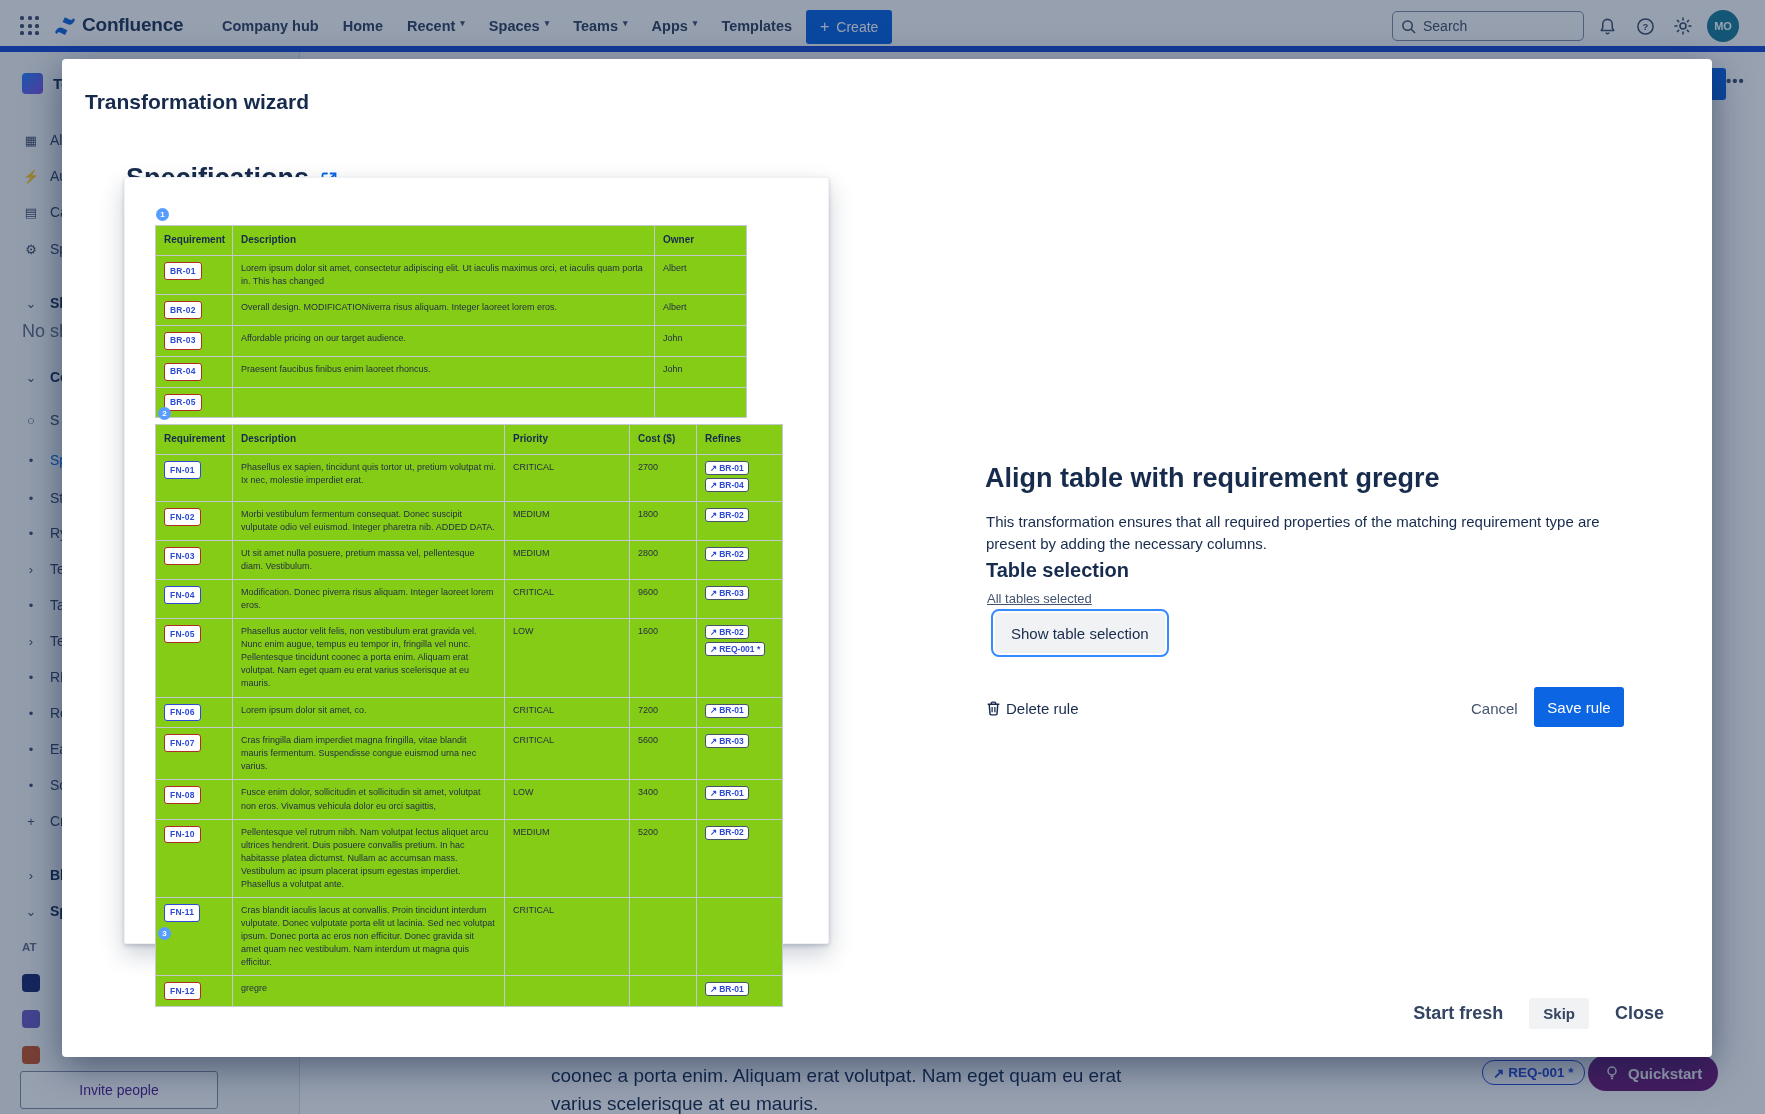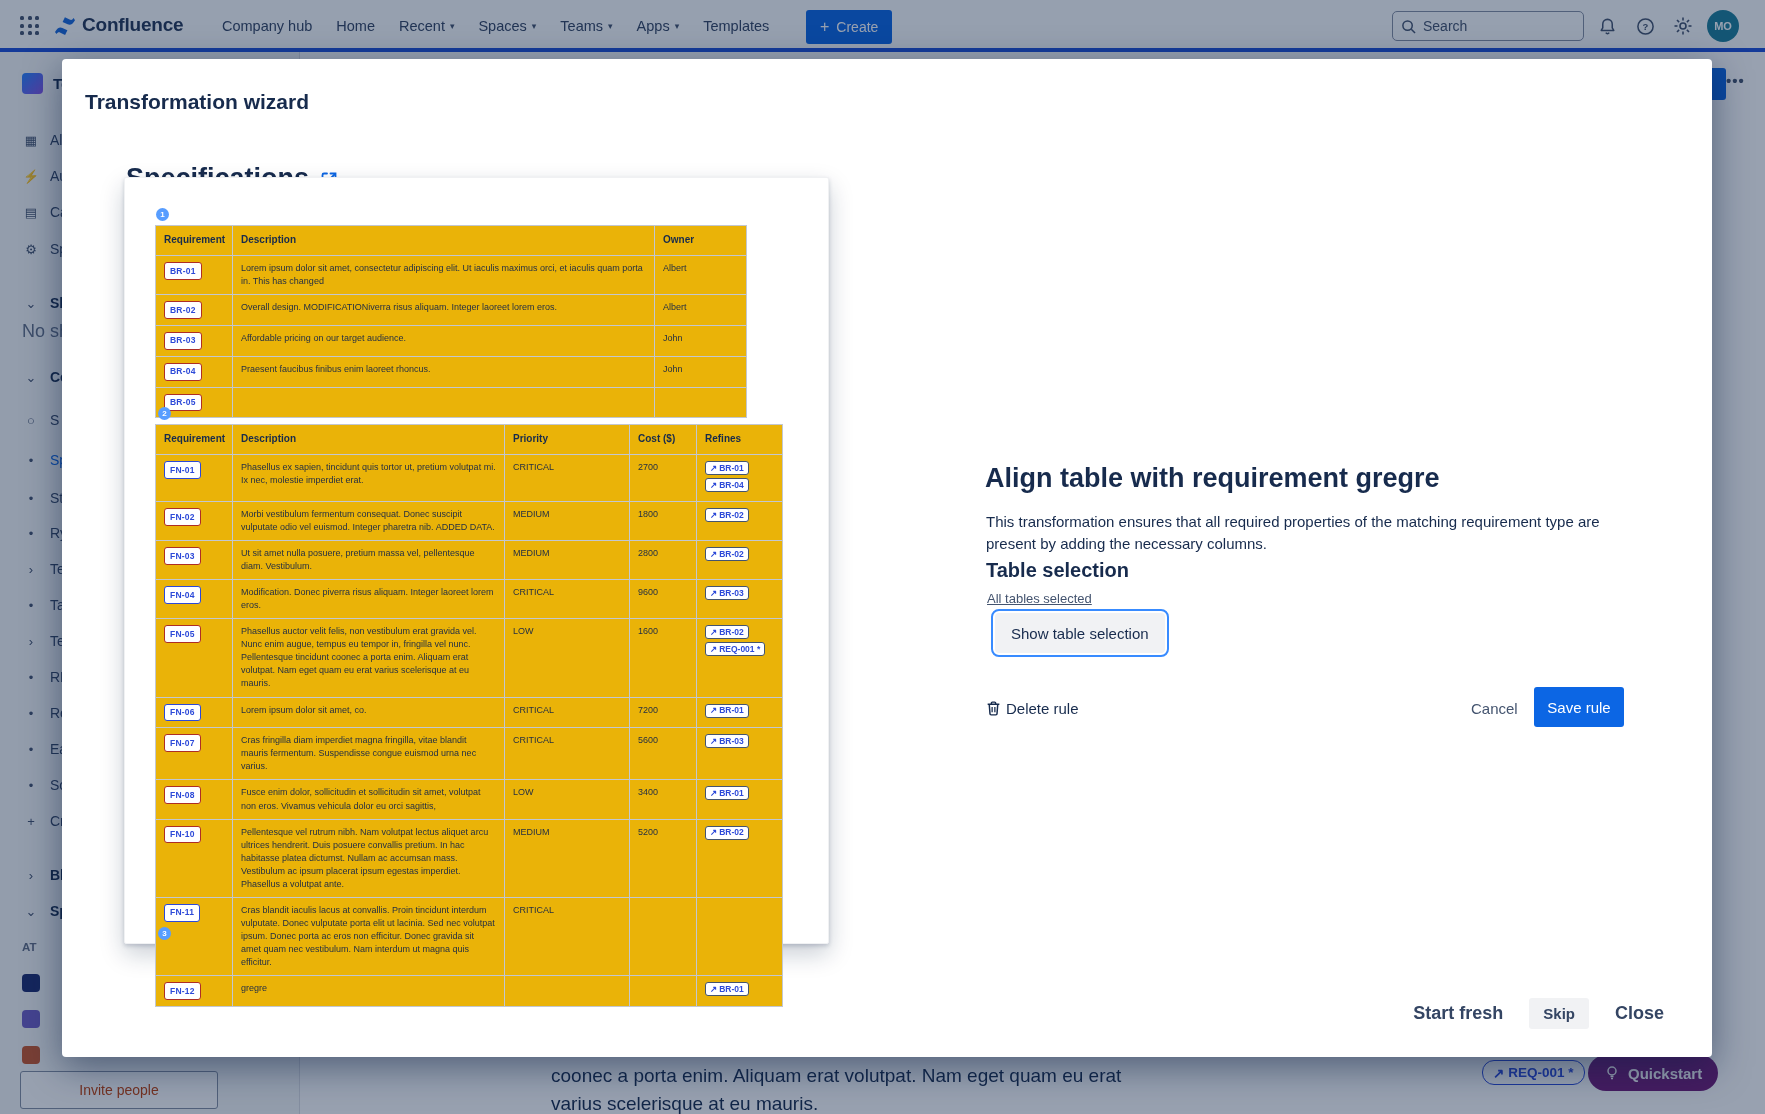--- a/index.html
+++ b/index.html
@@ -4,29 +4,29 @@
 <style>
   * { box-sizing: border-box; margin: 0; padding: 0; }
   html,body { background:#888; }
   .stage {
     position: relative; width: 1765px; height: 1114px; overflow: hidden;
     font-family: "Liberation Sans", sans-serif; background:#FFFFFF;
   }
   
   .topnav {
     position: absolute; left:0; top:0; width:1765px; height:52px;
-    background:#FCFDFD; border-bottom:4px solid #1d4ed8;
+    background:#FCFDFD; border-bottom:6px solid #1d4ed8;
   }
   .appgrid { position:absolute; left:20px; top:16px; width:20px; height:20px;
     display:grid; grid-template-columns:repeat(3,1fr); gap:3px; }
   .appgrid i { width:4px; height:4px; border-radius:1.5px; background:#44546E; }
   .logo-mark { position:absolute; left:52px; top:13px; }
   .brand { position:absolute; left:82px; top:14px; font-size:19px; font-weight:700; color:#253858; letter-spacing:-0.2px;}
   .nav-items { position:absolute; left:222px; top:0; height:52px; display:flex; gap:24px; align-items:center; }
-  .nav-item { display:flex; align-items:center; gap:5px; font-size:14.5px; font-weight:400; color:#344563; cursor:pointer; white-space:nowrap;}
+  .nav-item { display:flex; gap:5px; font-size:14.5px; font-weight:700; color:#344563; cursor:pointer; white-space:nowrap;}
   .nav-item .chev { font-size:9px; color:#44546E; }
   .create-btn { position:absolute; left:806px; top:10px; height:34px; padding:0 14px;
     background:#0C66E4; color:#fff; border:none; border-radius:3px; font-size:14px; font-weight:500;
     display:flex; align-items:center; gap:7px; font-family:inherit;}
   .create-btn .plus { font-size:16px; font-weight:400; }
   .search-wrap { position:absolute; left:1392px; top:11px; width:192px; height:30px;
     border:1px solid #8590A2; border-radius:5px; background:#FCFDFD; display:flex; align-items:center; padding:0 8px; gap:7px;}
   .search-wrap svg { flex:0 0 auto; }
   .search-wrap input { border:none; outline:none; background:transparent; font-size:14px; width:130px; font-family:inherit; color:#172B4D;}
   .search-wrap input::placeholder { color:#44546E; }
@@ -44,21 +44,21 @@
   .sb-row.muted-small .sb-label { color:#626F86; font-size:11.5px; font-weight:700; }
   .sb-row.active .sb-label { color:#0C66E4; font-weight:500; }
   .sb-row.space .sb-label { font-weight:700; color:#172B4D; font-size:15px; }
   .sb-ic.space-avatar { width:21px; height:21px; border-radius:4px;
     background:linear-gradient(135deg,#2684FF,#8A54E8); }
   .sb-ic.sq-navy { width:18px; height:18px; border-radius:4px; background:#1D2B6E; }
   .sb-ic.sq-purple { width:18px; height:18px; border-radius:4px; background:#6E5DC6; }
   .sb-ic.sq-orange { width:18px; height:18px; border-radius:4px; background:#C9562B; }
   .bottom-text { position:absolute; left:551px; font-size:19px; color:#172B4D; line-height:28px;text-align:right; }
   .invite-btn { position:absolute; left:20px; top:1071px; width:198px; height:38px; background:#fff;
-    border:1px solid #8590A2; border-radius:3px; font-size:14px; font-weight:500; color:#c2410c; font-family:inherit;}
+    border:1px solid #8590A2; border-radius:3px; font-size:14px; font-weight:500; color:#4c1d95; font-family:inherit;}
   .req-chip-bottom { position:absolute; left:1482px; top:1060px; height:25px; padding:0 10px;
     border:1.5px solid #2C49D8; border-radius:12px; background:#fff; color:#2C49D8;
     font-size:13.5px; font-weight:600; display:flex; align-items:center; gap:4px; white-space:nowrap;}
   .quickstart { position:absolute; left:1588px; top:1055px; height:36px; padding:0 16px;
     background:#701a75; border:none; border-radius:18px; color:#fff; font-size:15px; font-weight:600;
     display:flex; align-items:center; gap:8px; font-family:inherit;}
   .more-dots { position:absolute; left:1726px; top:72px; font-size:15px; font-weight:700; color:#44546E; letter-spacing:1px;}
   .blue-sliver { position:absolute; left:1698px; top:68px; width:28px; height:32px; background:#0C66E4; border-radius:3px;}
   
   .overlay { position:absolute; inset:0; background:rgba(9,30,66,0.42); z-index:5; }
@@ -70,21 +70,21 @@
     display:flex; align-items:center; gap:10px;}
   .doc-title svg { margin-top:3px; }
   .preview-card { position:absolute; left:62px; top:118px; width:705px; height:767px; background:#fff;
     border:1px solid #F0F1F3; border-radius:2px;
     box-shadow:0 2px 4px rgba(9,30,66,0.18), 0 10px 24px rgba(9,30,66,0.22); }
   .pbadge { position:absolute; width:13px; height:13px; border-radius:50%; background:#579DFF;
     color:#fff; font-size:8px; font-weight:700; display:flex; align-items:center; justify-content:center;}
   .pbadge-1 { left:31px; top:30px; }
   .pbadge-2 { left:33px; top:229px; }
   .pbadge-3 { left:33px; top:749px; }
-  table.ptable { position:absolute; border-collapse:collapse; table-layout:fixed; background:#eab308;padding-left:20px;}
+  table.ptable { position:absolute; border-collapse:collapse; table-layout:fixed; background:#84cc16;padding-left:20px;}
   .ptable-1 { left:30px; top:47px; width:591px; }
   .ptable-2 { left:30px; top:246px; width:627px; }
   .ptable th, .ptable td { border:1px solid #C2C7D0; vertical-align:top; text-align:left; }
   .ptable th { font-size:10px; font-weight:700; color:#172B4D; padding:8px 8px 10px 8px; }
   .ptable td { font-size:9px; color:#253043; padding:6px 8px; line-height:1.45; }
   .chip { display:inline-block; font-size:8.5px; font-weight:700; color:#2C49D8;
     padding:1.5px 5px 2px 5px; border-radius:3px; border:1.3px solid; background:#fff; letter-spacing:0.2px; white-space:nowrap;}
   .chip.red { border-color:#AE2E24; }
   .chip.blue { border-color:#2C49D8; }
   .refline { line-height:1; margin:0 0 3px 0; }

